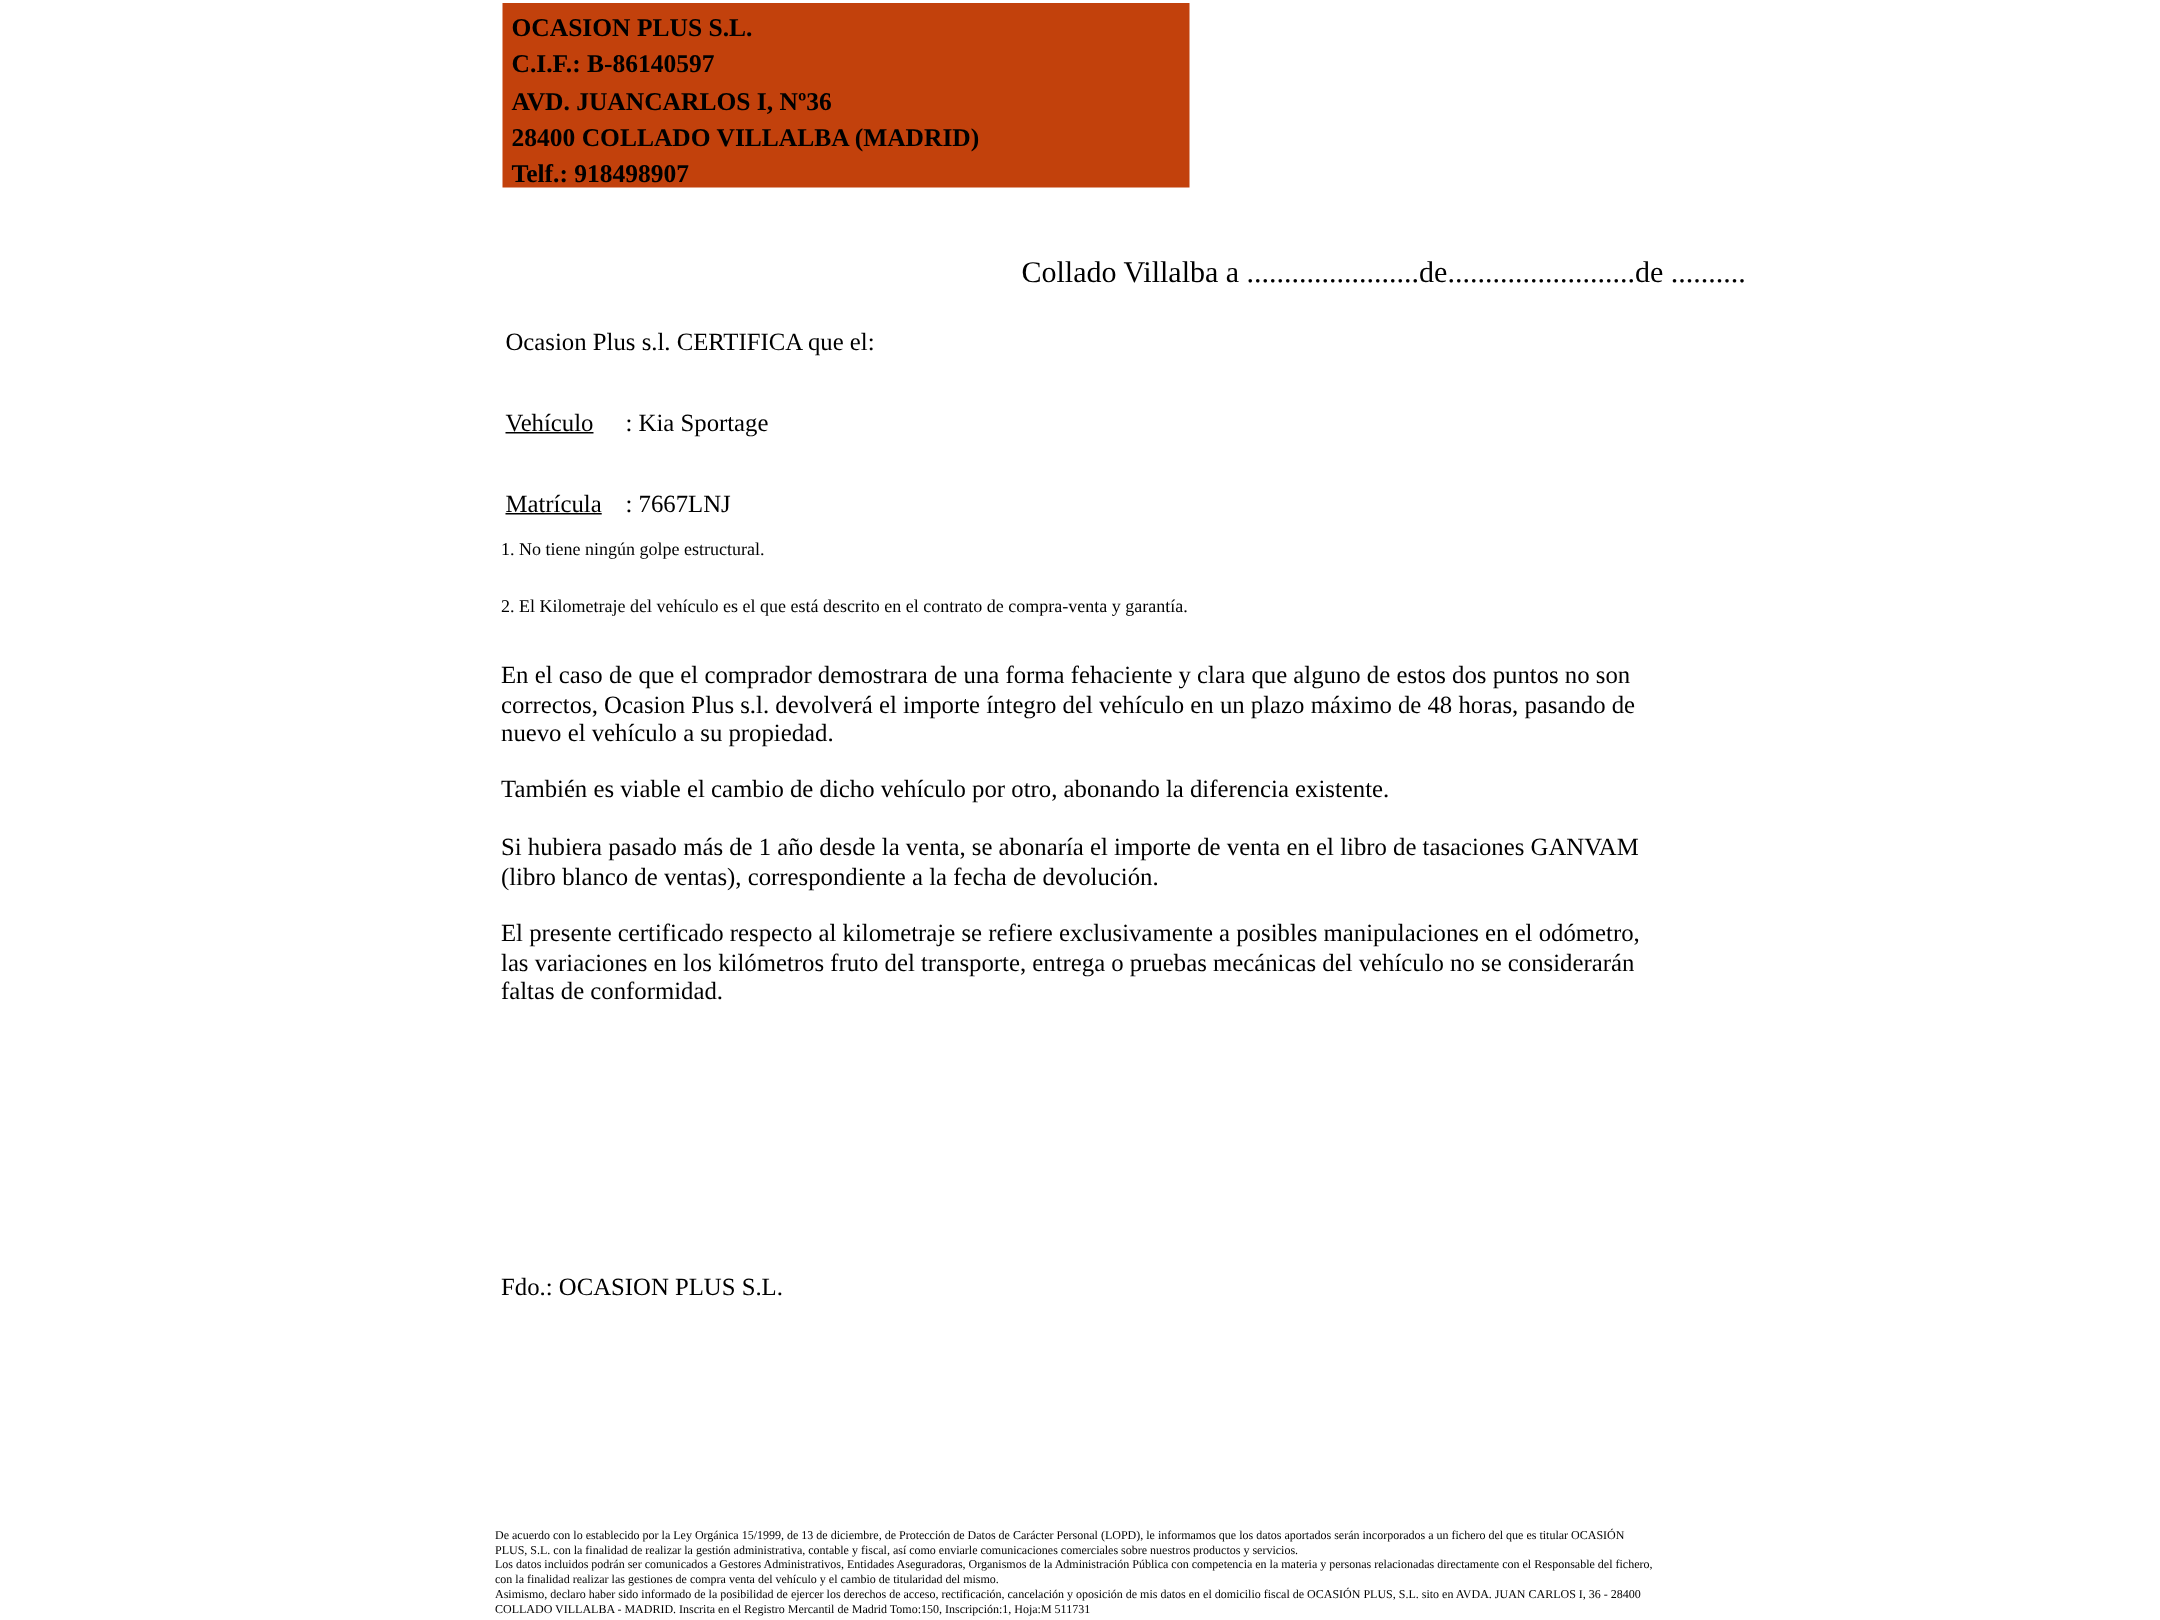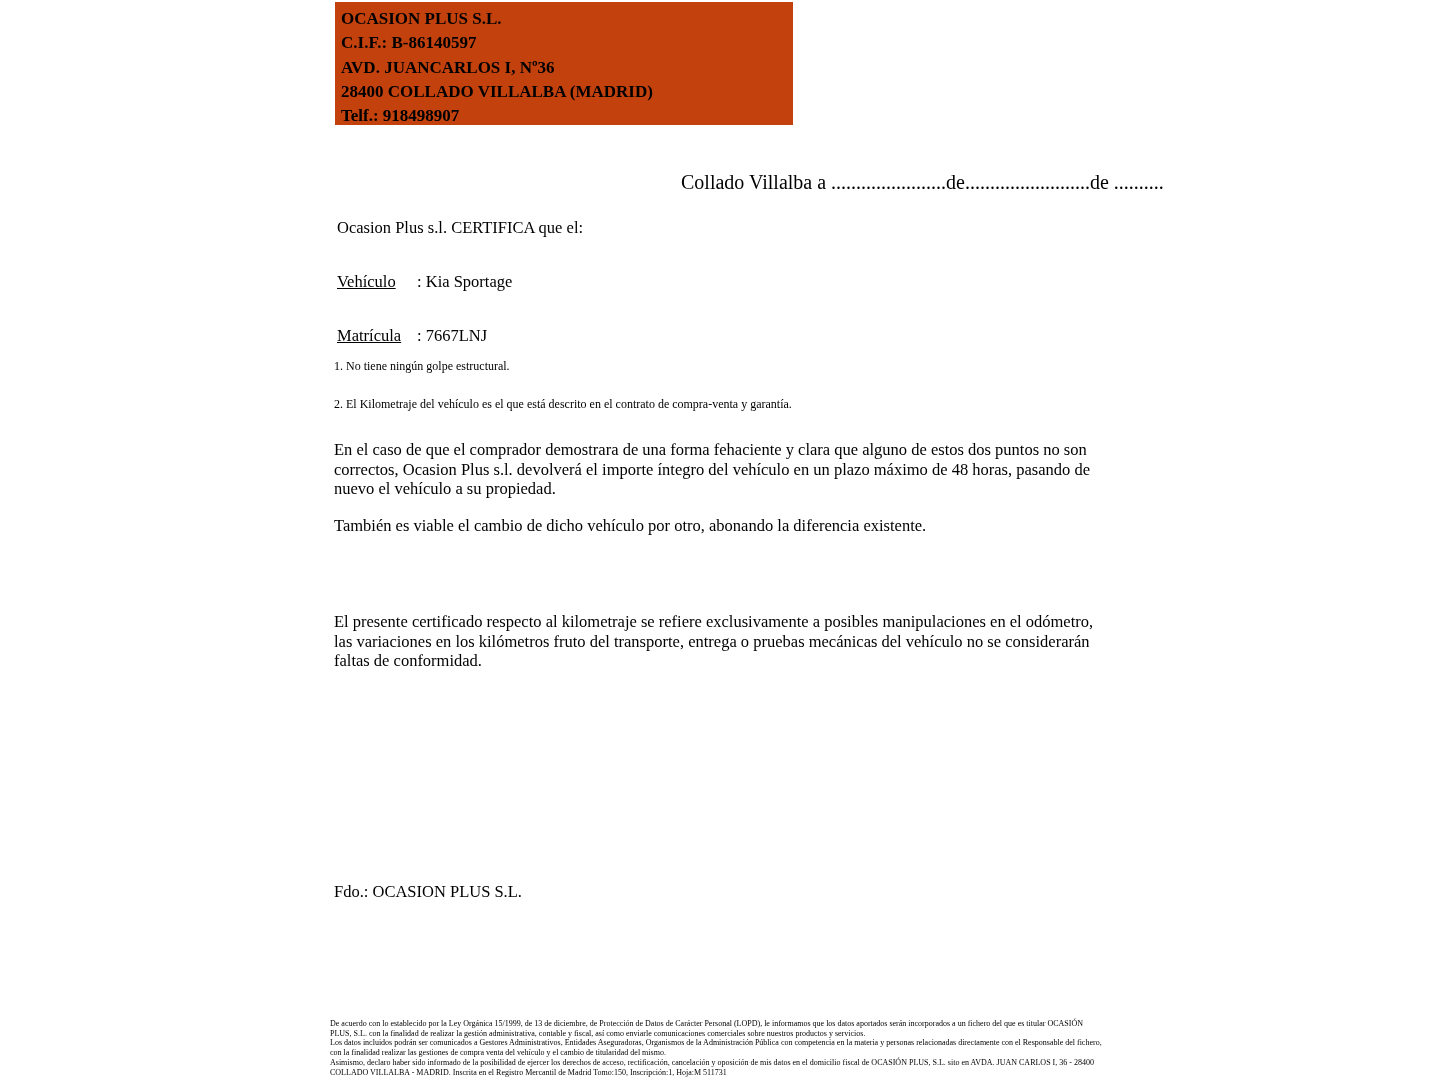--- a/index.html
+++ b/index.html
@@ -59,21 +59,21 @@
     width: 766px;
     font-size: 16.5px;
     line-height: 19.6px;
   }
   .para-1 { top: 440px; }
   .para-2 { top: 516px; width: 780px; }
   .para-3 { top: 555px; }
   .para-4 { top: 612px; }
   .signature-line {
     position: absolute;
-    left: 334px; top: 882px;
+    left: 334px; top: 848px;
     font-size: 16.5px;
     white-space: nowrap;
   }
   .fine-print {
     position: absolute;
     left: 330px; top: 1019px;
     width: 776px;
     font-size: 8px;
     line-height: 9.7px;
   }
@@ -104,20 +104,21 @@
     </div>
   </div>
 
   <div class="points">
     <div class="point point-1">1. No tiene ningún golpe estructural.</div>
     <div class="point point-2">2. El Kilometraje del vehículo es el que está descrito en el contrato de compra-venta y garantía.</div>
   </div>
 
   <div class="para para-1">En el caso de que el comprador demostrara de una forma fehaciente y clara que alguno de estos dos puntos no son correctos, Ocasion Plus s.l. devolverá el importe íntegro del vehículo en un plazo máximo de 48 horas, pasando de nuevo el vehículo a su propiedad.</div>
   <div class="para para-2">También es viable el cambio de dicho vehículo por otro, abonando la diferencia existente.</div>
+  <div class="para para-3">Si hubiera pasado más de 1 año desde la venta, se abonaría el importe de venta en el libro de tasaciones GANVAM (libro blanco de ventas), correspondiente a la fecha de devolución.</div>
   <div class="para para-4">El presente certificado respecto al kilometraje se refiere exclusivamente a posibles manipulaciones en el odómetro, las variaciones en los kilómetros fruto del transporte, entrega o pruebas mecánicas del vehículo no se considerarán faltas de conformidad.</div>
 
   <div class="signature-line">Fdo.: OCASION PLUS S.L.</div>
 
   <div class="fine-print">
     <p>De acuerdo con lo establecido por la Ley Orgánica 15/1999, de 13 de diciembre, de Protección de Datos de Carácter Personal (LOPD), le informamos que los datos aportados serán incorporados a un fichero del que es titular OCASIÓN PLUS, S.L. con la finalidad de realizar la gestión administrativa, contable y fiscal, así como enviarle comunicaciones comerciales sobre nuestros productos y servicios.</p>
     <p>Los datos incluidos podrán ser comunicados a Gestores Administrativos, Entidades Aseguradoras, Organismos de la Administración Pública con competencia en la materia y personas relacionadas directamente con el Responsable del fichero, con la finalidad realizar las gestiones de compra venta del vehículo y el cambio de titularidad del mismo.</p>
     <p>Asimismo, declaro haber sido informado de la posibilidad de ejercer los derechos de acceso, rectificación, cancelación y oposición de mis datos en el domicilio fiscal de OCASIÓN PLUS, S.L. sito en AVDA. JUAN CARLOS I, 36 - 28400 COLLADO VILLALBA - MADRID. Inscrita en el Registro Mercantil de Madrid Tomo:150, Inscripción:1, Hoja:M 511731</p>
   </div>
 

